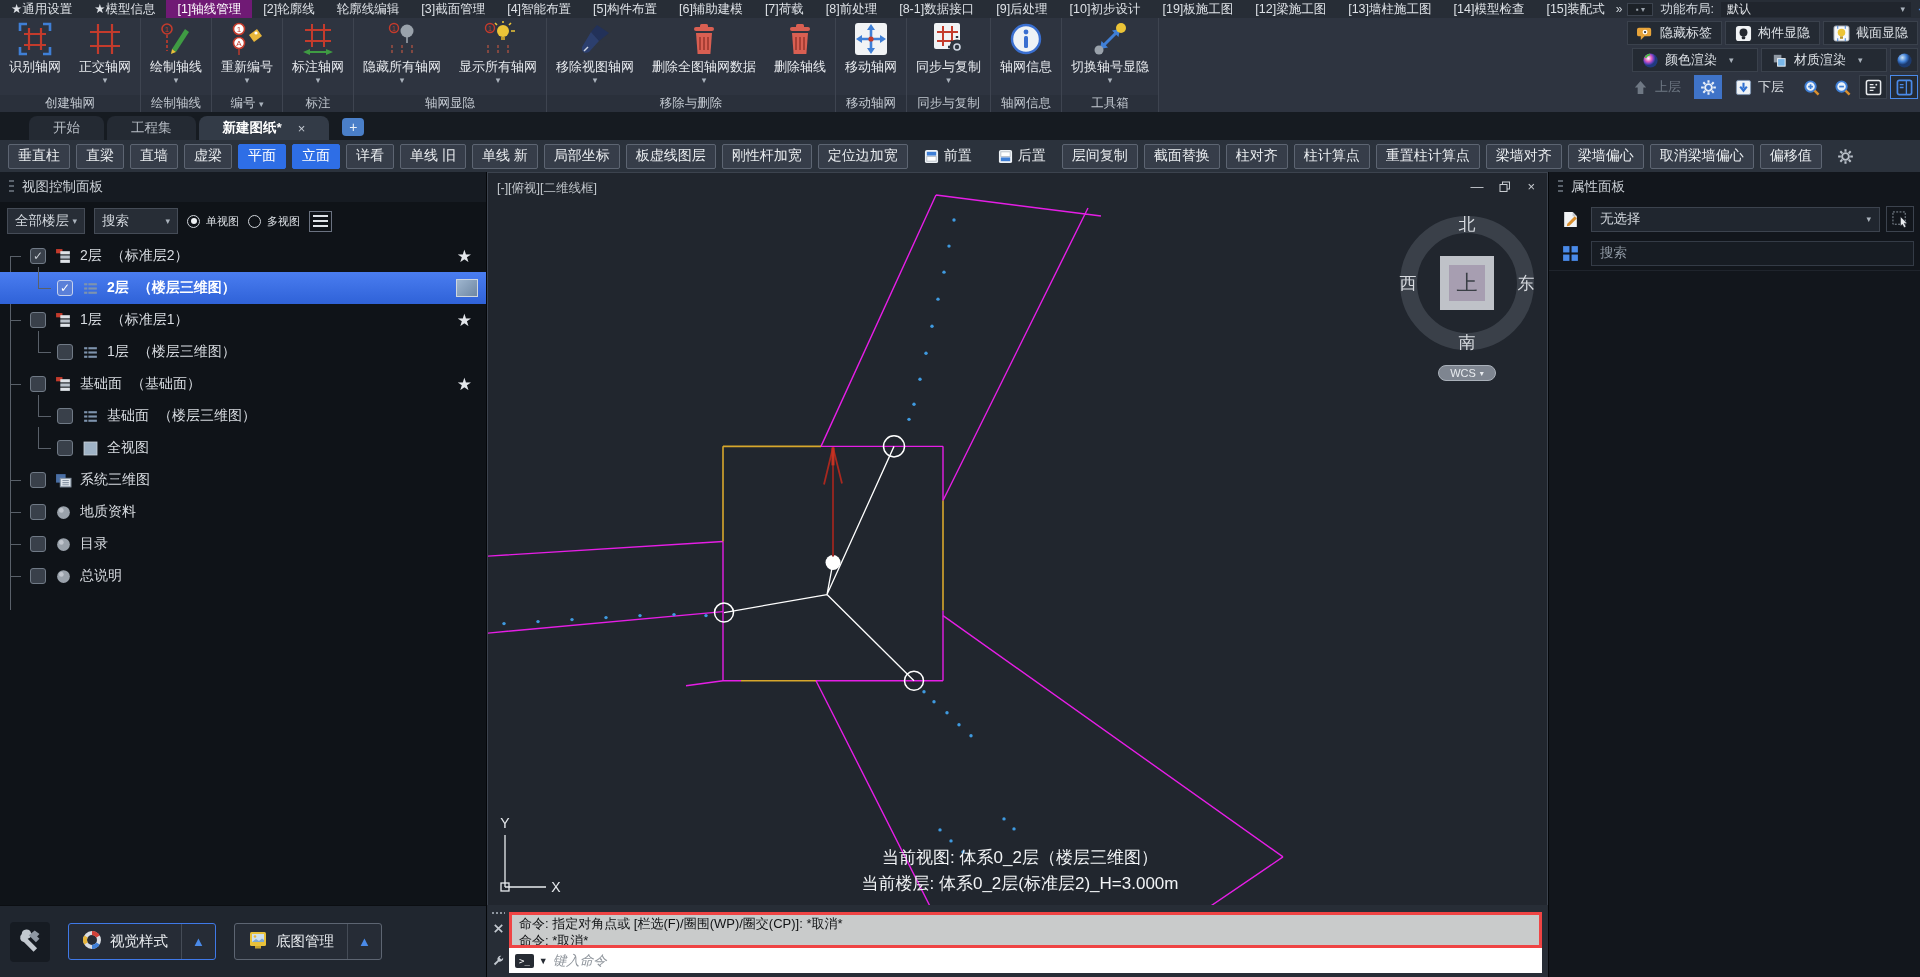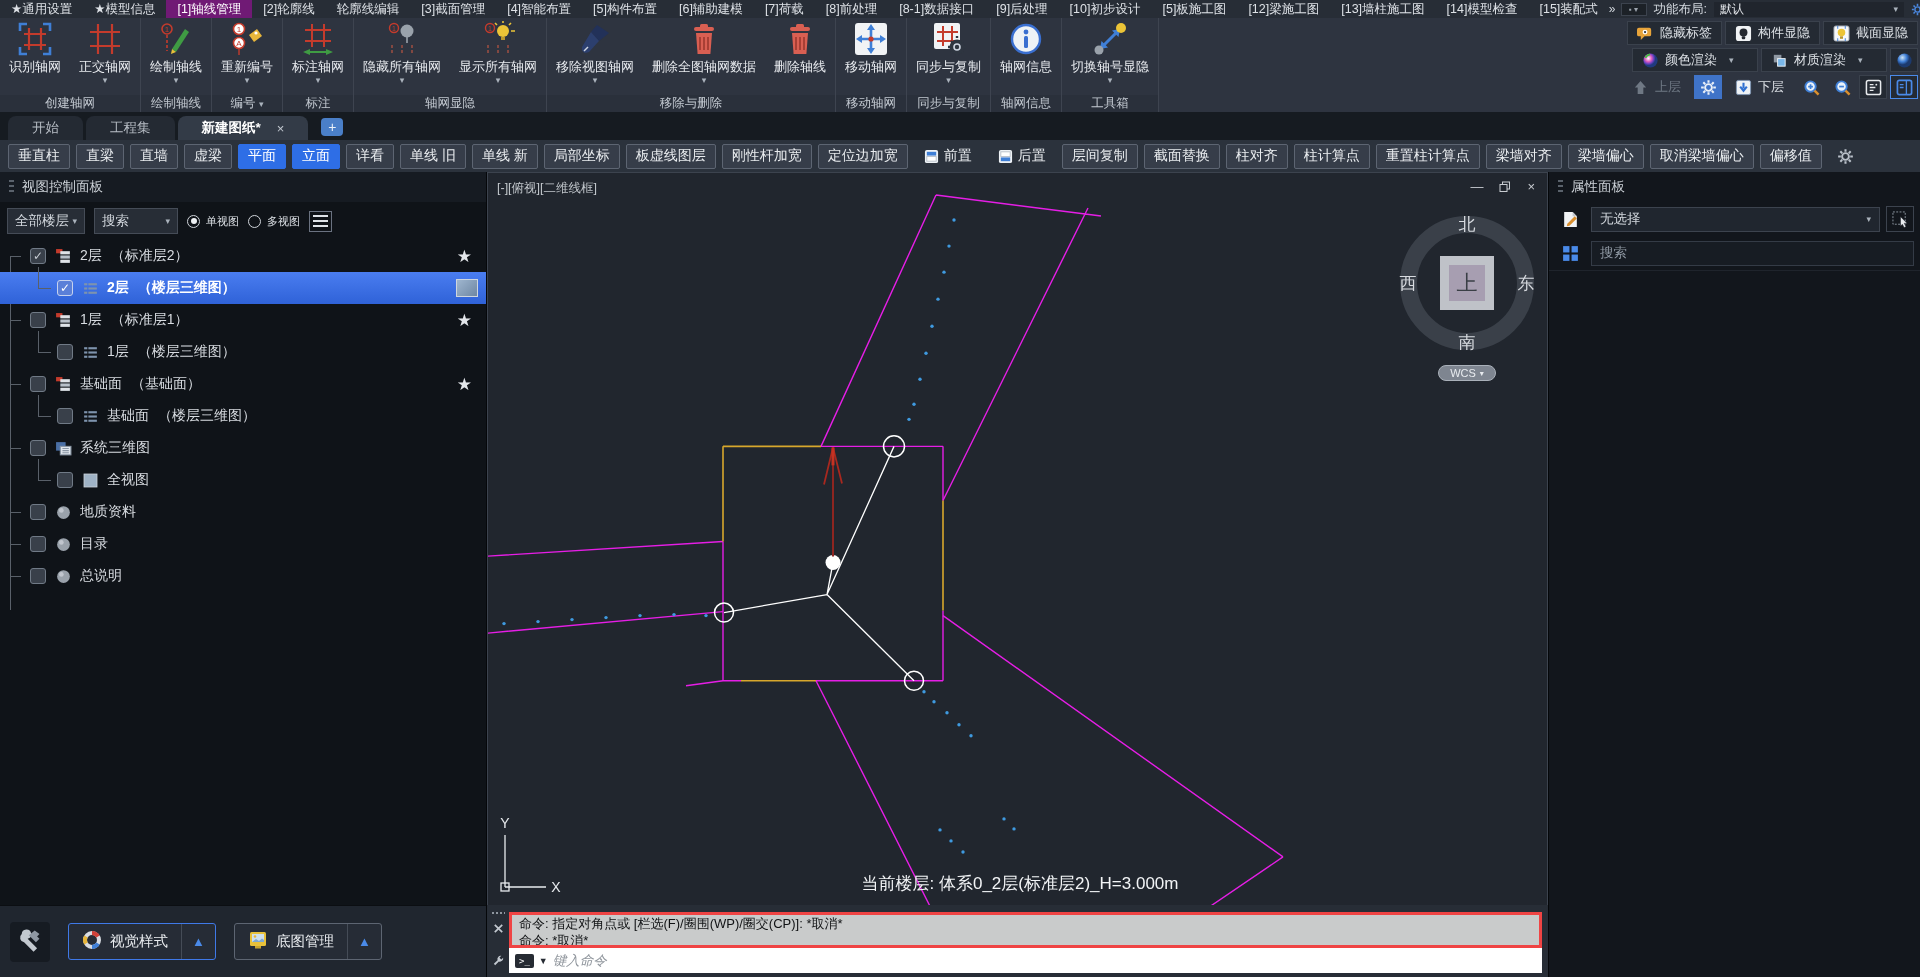--- a/index.html
+++ b/index.html
@@ -186,21 +186,21 @@
         <div class="mtab">轮廓线编辑</div>
         <div class="mtab">[3]截面管理</div>
         <div class="mtab">[4]智能布置</div>
         <div class="mtab">[5]构件布置</div>
         <div class="mtab">[6]辅助建模</div>
         <div class="mtab">[7]荷载</div>
         <div class="mtab">[8]前处理</div>
         <div class="mtab">[8-1]数据接口</div>
         <div class="mtab">[9]后处理</div>
         <div class="mtab">[10]初步设计</div>
-        <div class="mtab">[5]板施工图</div>
+        <div class="mtab">[19]板施工图</div>
         <div class="mtab">[12]梁施工图</div>
         <div class="mtab">[13]墙柱施工图</div>
         <div class="mtab">[14]模型检查</div>
         <div class="mtab">[15]装配式</div>
       </div>
     <div class="menu-right">
       <span class="overflow">»</span>
       <span class="minibox">▪ ▾</span>
       <span class="layout-label">功能布局:</span>
       <span class="layout-select">
@@ -574,21 +574,21 @@
                 <rect x="1.5" y="1.5" width="15" height="15" rx="2" fill="none" stroke="#4a8ae8" stroke-width="1.8"></rect>
                 <path d="M11,2 V16 M4,6 h4 M4,9 h4" stroke="#4a8ae8" stroke-width="1.4"></path>
               </svg>
             </span>
         </div>
       </div>
     </div>
   </div>
 
   <div class="doctabs">
-    <div id="dtabs" style="display:flex;align-items:flex-end;gap:3px;">
+    <div id="dtabs" style="display:flex;align-items:flex-end;gap:3px;margin-left:21px;">
         <div class="dtab">
           <span>开始</span>
         </div>
         <div class="dtab">
           <span>工程集</span>
         </div>
         <div class="dtab active">
           <span>新建图纸*</span>
           <span class="close">×</span>
         </div>
@@ -812,40 +812,40 @@
                     <rect x="2" y="7" width="3" height="2"></rect>
                     <rect x="6" y="7" width="8" height="2"></rect>
                     <rect x="2" y="11" width="3" height="2"></rect>
                     <rect x="6" y="11" width="8" height="2"></rect>
                   </g>
                 </svg>
               </span>
               <span>基础面</span>
               <span class="tsuffix">（楼层三维图）</span>
             </div>
+            <div class="trow lvl1">
+              <span class="cb"></span>
+              <span class="ticon rico">
+                <svg viewBox="0 0 16 16">
+                  <rect x="2" y="2" width="12" height="12" fill="#9fb3c6" stroke="#c6d0da"></rect>
+                </svg>
+              </span>
+              <span>全视图</span>
+              <span class="tsuffix"></span>
+            </div>
             <div class="trow lvl0">
               <span class="cb"></span>
               <span class="ticon rico">
                 <svg viewBox="0 0 16 16">
                   <rect x="1" y="2" width="9" height="8" fill="#4a6fa5"></rect>
                   <rect x="5" y="6" width="10" height="8" fill="#dfe5ec" stroke="#8a96a5"></rect>
                   <path d="M7,8 h6 M7,10 h6 M7,12 h6" stroke="#8a96a5" stroke-width="1"></path>
                 </svg>
               </span>
               <span>系统三维图</span>
-              <span class="tsuffix"></span>
-            </div>
-            <div class="trow lvl1">
-              <span class="cb"></span>
-              <span class="ticon rico">
-                <svg viewBox="0 0 16 16">
-                  <rect x="2" y="2" width="12" height="12" fill="#9fb3c6" stroke="#c6d0da"></rect>
-                </svg>
-              </span>
-              <span>全视图</span>
               <span class="tsuffix"></span>
             </div>
             <div class="trow lvl0">
               <span class="cb"></span>
               <span class="ticon rico">
                 <svg viewBox="0 0 16 16">
                   <circle cx="8" cy="8" r="6" fill="#9aa2ab"></circle>
                   <circle cx="6" cy="6" r="2.2" fill="#c8cdd4" opacity=".85"></circle>
                 </svg>
               </span>
@@ -996,20 +996,21 @@
         <svg class="ucs" width="80" height="88">
           <g stroke="#e8ebee" stroke-width="1.3" fill="none">
             <path d="M13,20 V72 M13,72 H54"></path>
             <rect x="9" y="68" width="8" height="8"></rect>
           </g>
           <text x="13" y="13" font-size="14" fill="#e8ebee" text-anchor="middle">Y</text>
           <text x="64" y="77" font-size="14" fill="#e8ebee" text-anchor="middle">X</text>
         </svg>
 
         <div class="status-text">
+          <div>当前视图: 体系0_2层（楼层三维图）</div>
           <div>当前楼层: 体系0_2层(标准层2)_H=3.000m</div>
         </div>
       </div>
 
       <div class="cmdline">
         <div class="cmd-grip">
           <span class="cgrip"></span>
           <span class="rico"><svg viewBox="0 0 14 14">
                 <path d="M3,3 L11,11 M11,3 L3,11" stroke="#c3c9d0" stroke-width="1.8"></path>
               </svg></span>

